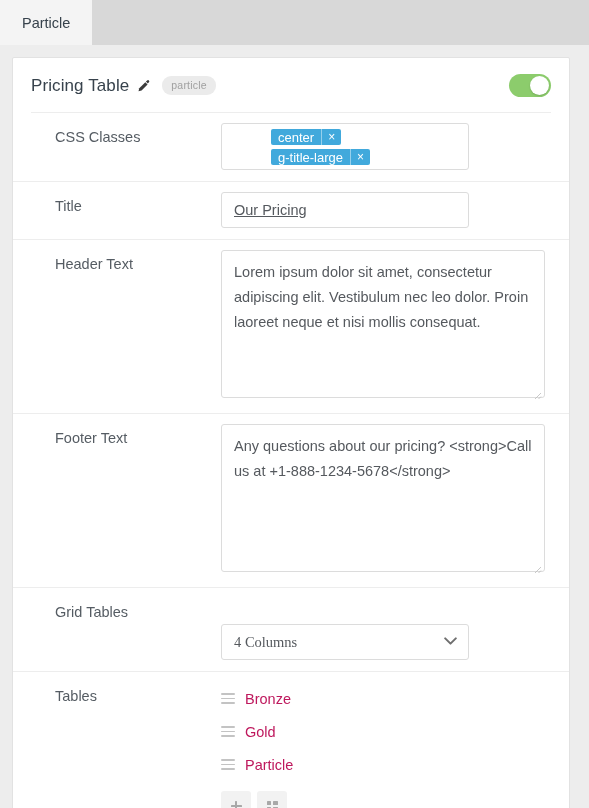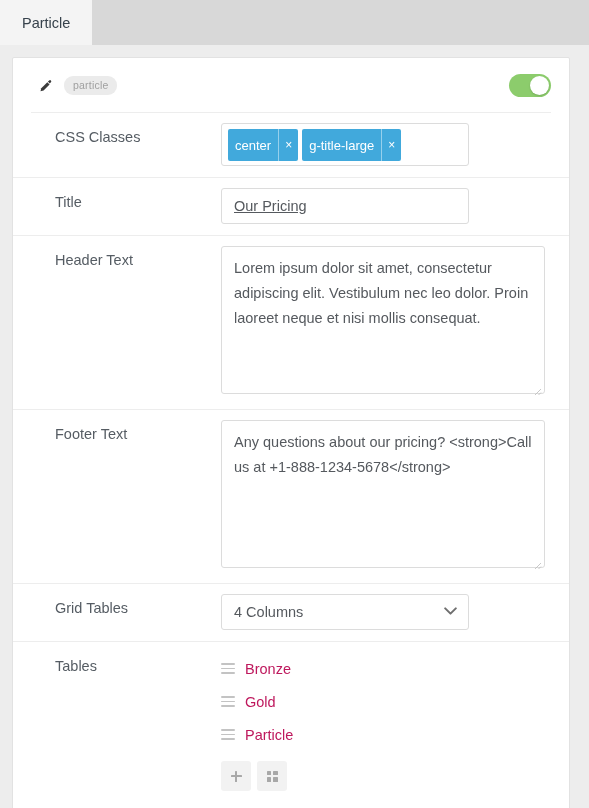--- a/index.html
+++ b/index.html
@@ -153,21 +153,22 @@
     flex-wrap: wrap;
     gap: 4px;
     cursor: text;
   }
   .tag {
     display: inline-flex;
     align-items: stretch;
     background: #41a9dc;
     border-radius: 2px;
     overflow: hidden;
-    height: 32px;
+    height: 16px;
+    margin-left: 43px;
   }
   .tag-text {
     color: #ffffff;
     font-size: 13px;
     padding: 0 7px;
     display: flex;
     align-items: center;
     white-space: nowrap;
   }
   .tag-x {
@@ -213,28 +214,29 @@
     width: 248px;
     height: 36px;
   }
   .select {
     width: 248px;
     height: 36px;
     box-sizing: border-box;
     border: 1px solid #dcdcdc;
     border-radius: 3px;
     background: #fff;
-    font-family: Liberation Sans, sans-serif;
+    font-family: Liberation Serif, serif;
     font-size: 14.5px;
     color: #55595e;
     padding: 0 12px;
     display: flex;
     align-items: center;
     cursor: pointer;
     user-select: none;
+    margin-top: 26px;
   }
   .chev {
     position: absolute;
     right: 12px;
     top: 13px;
     pointer-events: none;
   }
 
   
   .list-item {
@@ -307,20 +309,21 @@
 <div class="tabstrip">
   <div class="tab active">
     <span>Particle</span>
   </div>
 </div>
 
 <div class="card">
 
   <div class="card-header">
     <div class="card-header-inner">
+      <span class="card-title">Pricing Table</span>
 
       <span class="pencil-icon">
         <svg width="14" height="14" viewBox="0 0 16 16" aria-hidden="true">
           <path d="M11.6 1.6a1.4 1.4 0 0 1 2 2L12.3 5 10.2 2.9 11.6 1.6z" fill="#3b3b3b"></path>
           <path d="M9.5 3.6 2.6 10.5 1.7 14l3.5-.9 6.9-6.9L9.5 3.6z" fill="#3b3b3b"></path>
         </svg>
       </span>
 
       <span class="badge">particle</span>
 

